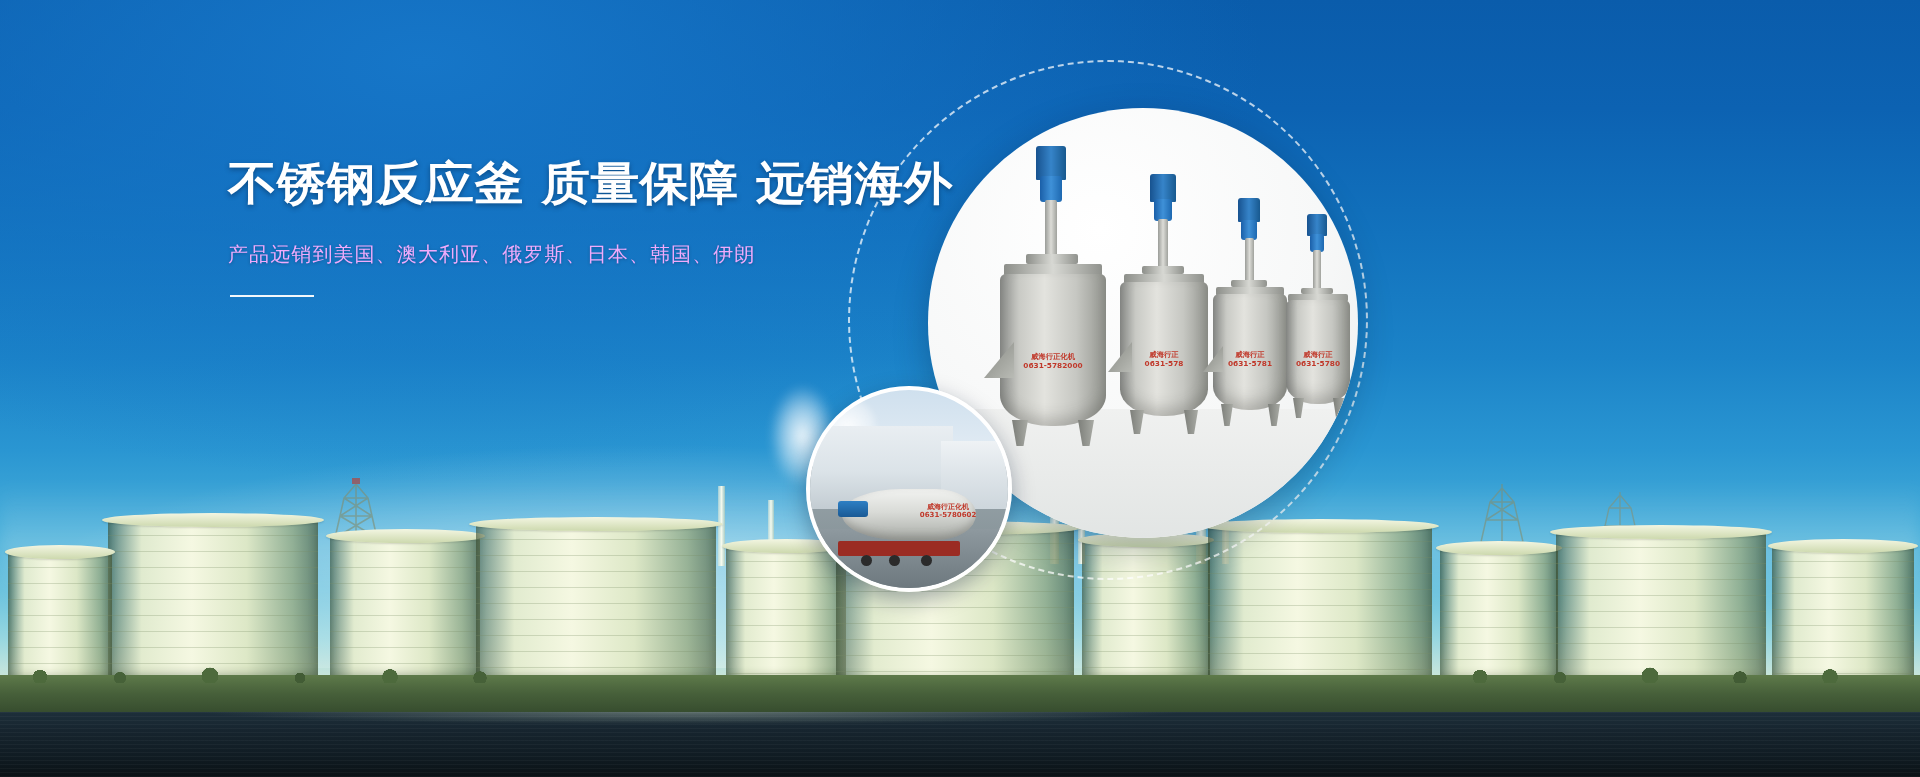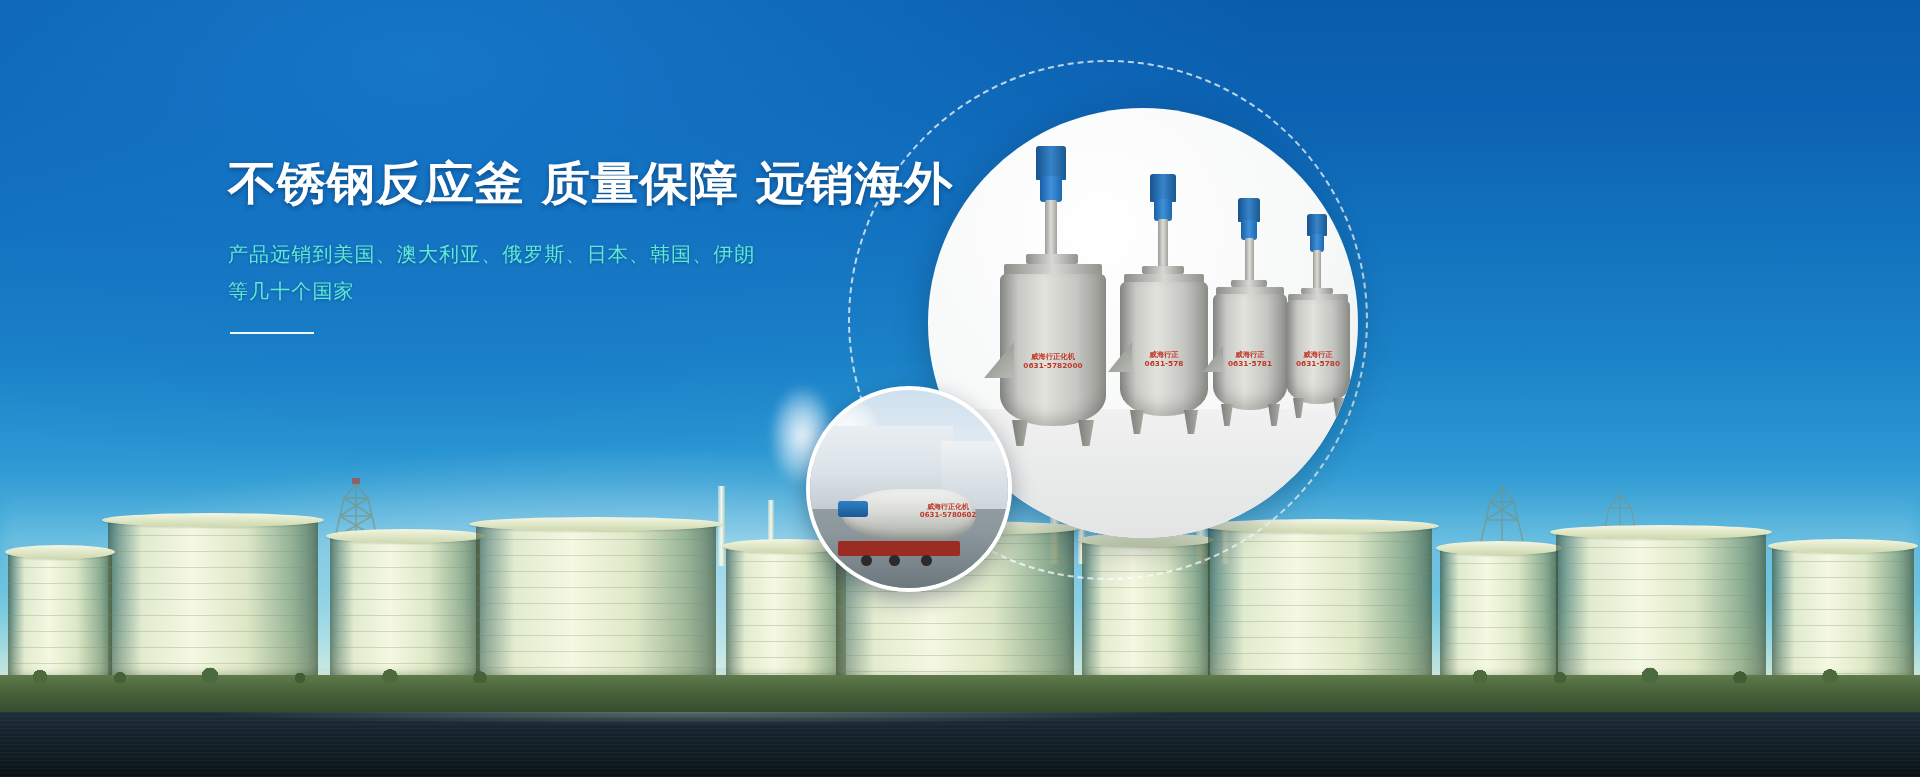--- a/index.html
+++ b/index.html
@@ -163,21 +163,21 @@
     background: #2ab4f0;
     color: #ffffff;
     font-size: 21px;
     line-height: 1;
     padding: 13px 34px 13px 30px;
     letter-spacing: 1px;
     white-space: nowrap;
   }
   .para {
     margin-top: 26px;
-    color: #5eead4;
+    color: #f0abfc;
     font-size: 20px;
     line-height: 1.85;
     letter-spacing: 1.1px;
     text-shadow: 0 1px 3px rgba(0,30,60,0.35);
   }
   .para div { white-space: nowrap; }
   .rule {
     margin-top: 22px;
     margin-left: 2px;
     width: 84px;
@@ -469,18 +469,17 @@
     <div class="stacklabel">
       <div>威海行正化机</div>
       <div>0631-5780602</div>
     </div>
   </div>
 
   <div class="copy">
     <div class="headline">不锈钢反应釜 质量保障 远销海外</div>
     <div class="para">
       <div>产品远销到美国、澳大利亚、俄罗斯、日本、韩国、伊朗</div>
-      <div>等几十个国家</div>
     </div>
     <div class="rule"></div>
   </div>
 
 </div>
 
 </body></html>

